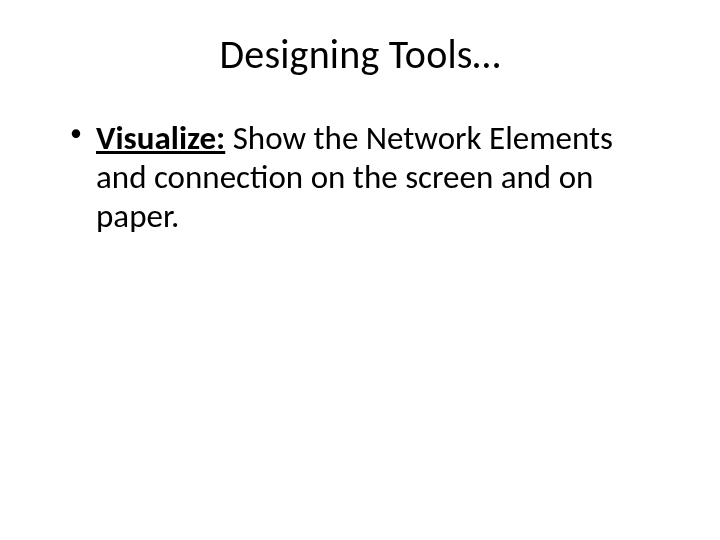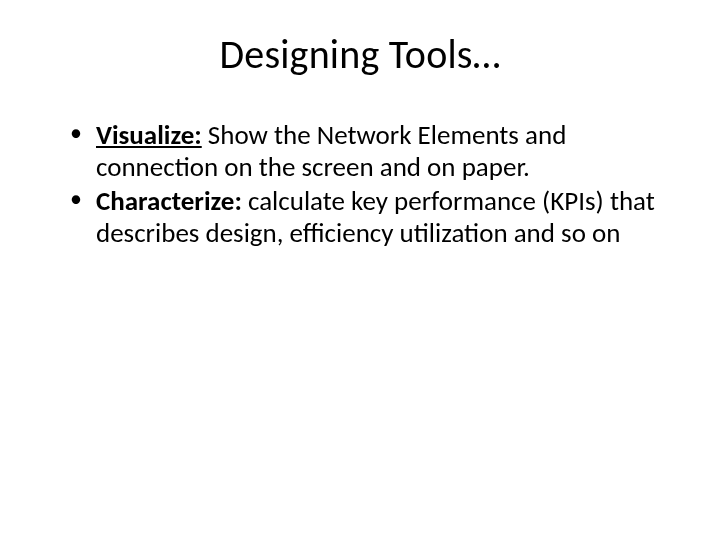--- a/index.html
+++ b/index.html
@@ -24,21 +24,21 @@
     margin: 10px 0 40px 0;
     letter-spacing: 0.2px;
   }
   ul.bullets {
     list-style: none;
     padding: 0;
     margin: 0 0 0 20px;
   }
   ul.bullets li {
     position: relative;
-    font-size: 27px;
+    font-size: 33px;
     line-height: 1.18;
     padding-left: 26px;
     margin-bottom: 2px;
   }
   ul.bullets li::before {
     content: "•";
     position: absolute;
     left: 0;
     top: 0;
     font-size: 24px;
@@ -53,17 +53,14 @@
 </style>
 </head>
 <body>
 
 <div class="slide">
   <h1 class="title">Designing Tools…</h1>
   <ul class="bullets">
     <li>
       <span class="term">Visualize:</span><span> Show the Network Elements and connection on the screen and on paper.</span>
     </li>
-    <li>
-      <span class="term-plain">Characterize:</span><span>  calculate key performance (KPIs) that describes design, efficiency utilization and so on</span>
-    </li>
   </ul>
 </div>
 
 </body></html>

